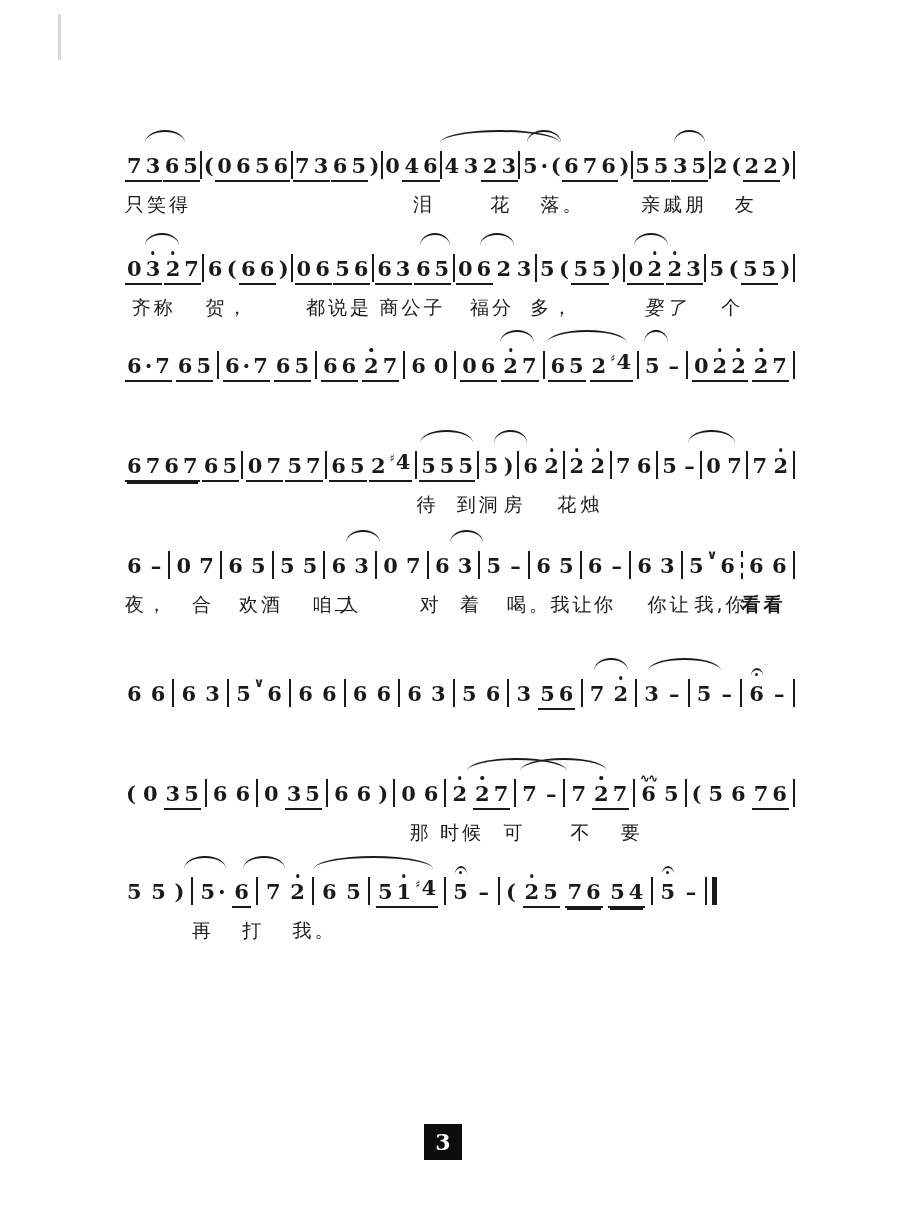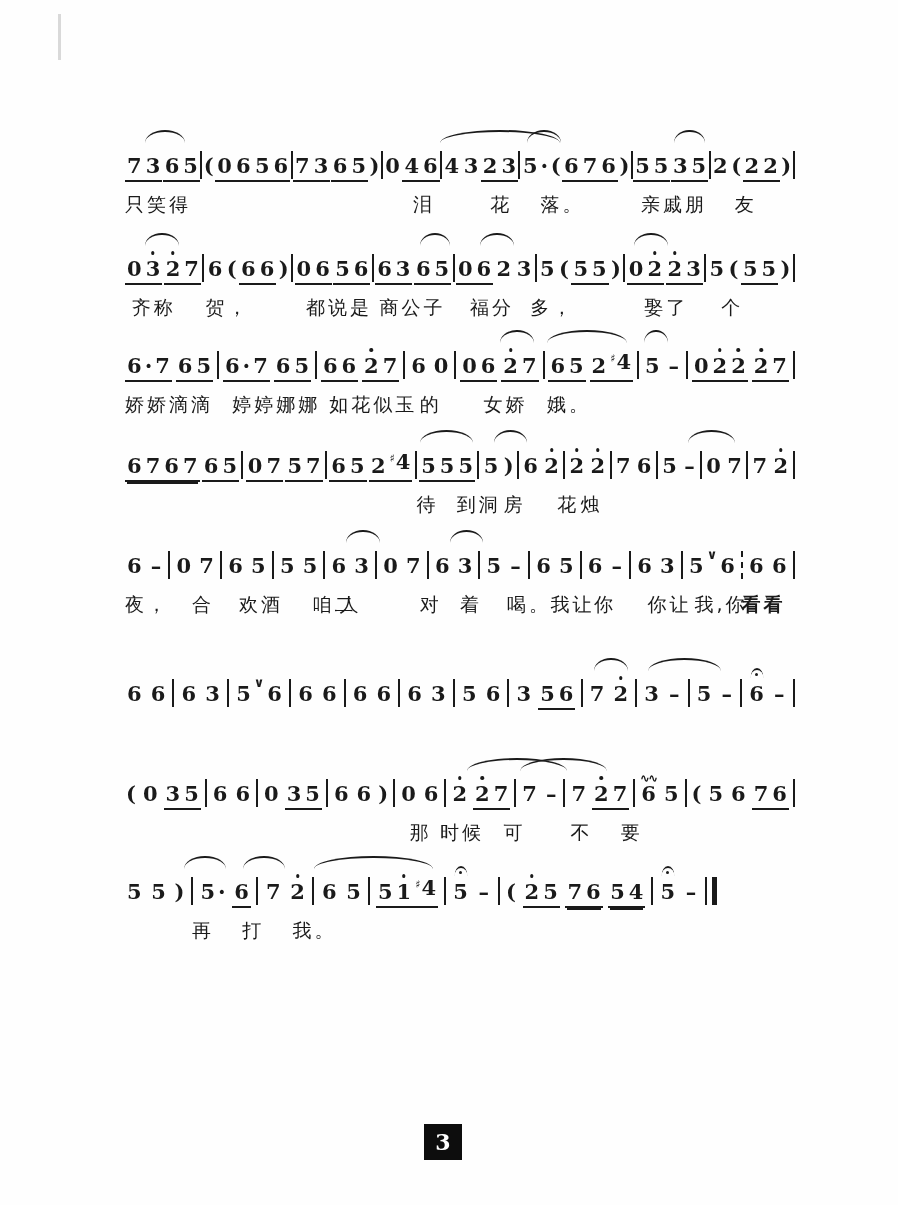--- a/index.html
+++ b/index.html
@@ -265,21 +265,21 @@
           </span>
           <span class="bar"></span>
         </div>
         <div class="lyrics-row">
           <span class="lyric" style="left: 1%;">齐称</span>
           <span class="lyric" style="left: 12%;">贺，</span>
           <span class="lyric" style="left: 27%;">都说是</span>
           <span class="lyric" style="left: 38%;">商公子</span>
           <span class="lyric" style="left: 51.5%;">福分</span>
           <span class="lyric" style="left: 60.5%;">多，</span>
-          <span class="lyric" style="left: 77.5%;">娶了</span>
+          <span class="lyric" style="left: 77.5%; font-style: italic;">娶了</span>
           <span class="lyric" style="left: 89%;">个</span>
         </div>
       </div>
       <div class="system" style="top: 330px;">
         <div class="notes-row">
           <div class="slur" style="left: 56%; width: 5%;"></div>
           <div class="slur" style="left: 63%; width: 12%;"></div>
           <div class="slur" style="left: 77.5%; width: 3.5%;"></div>
           <span class="group u1">
             <span class="ch">6</span>
@@ -345,28 +345,20 @@
           <span class="group u1">
             <span class="ch">0</span>
             <span class="ch">2<i class="oct"></i></span>
             <span class="ch">2<i class="oct"></i></span>
           </span>
           <span class="group u1">
             <span class="ch">2<i class="oct"></i></span>
             <span class="ch">7</span>
           </span>
           <span class="bar"></span>
-        </div>
-        <div class="lyrics-row">
-          <span class="lyric" style="left: 0%;">娇娇滴滴</span>
-          <span class="lyric" style="left: 16%;">婷婷娜娜</span>
-          <span class="lyric" style="left: 30.5%;">如花似玉</span>
-          <span class="lyric" style="left: 44%;">的</span>
-          <span class="lyric" style="left: 53.5%;">女娇</span>
-          <span class="lyric" style="left: 63%;">娥。</span>
         </div>
       </div>
       <div class="system" style="top: 430px;">
         <div class="notes-row">
           <div class="slur" style="left: 44%; width: 8%;"></div>
           <div class="slur" style="left: 55%; width: 5%;"></div>
           <div class="slur" style="left: 84%; width: 7%;"></div>
           <span class="group u2">
             <span class="ch">6</span>
             <span class="ch">7</span>

